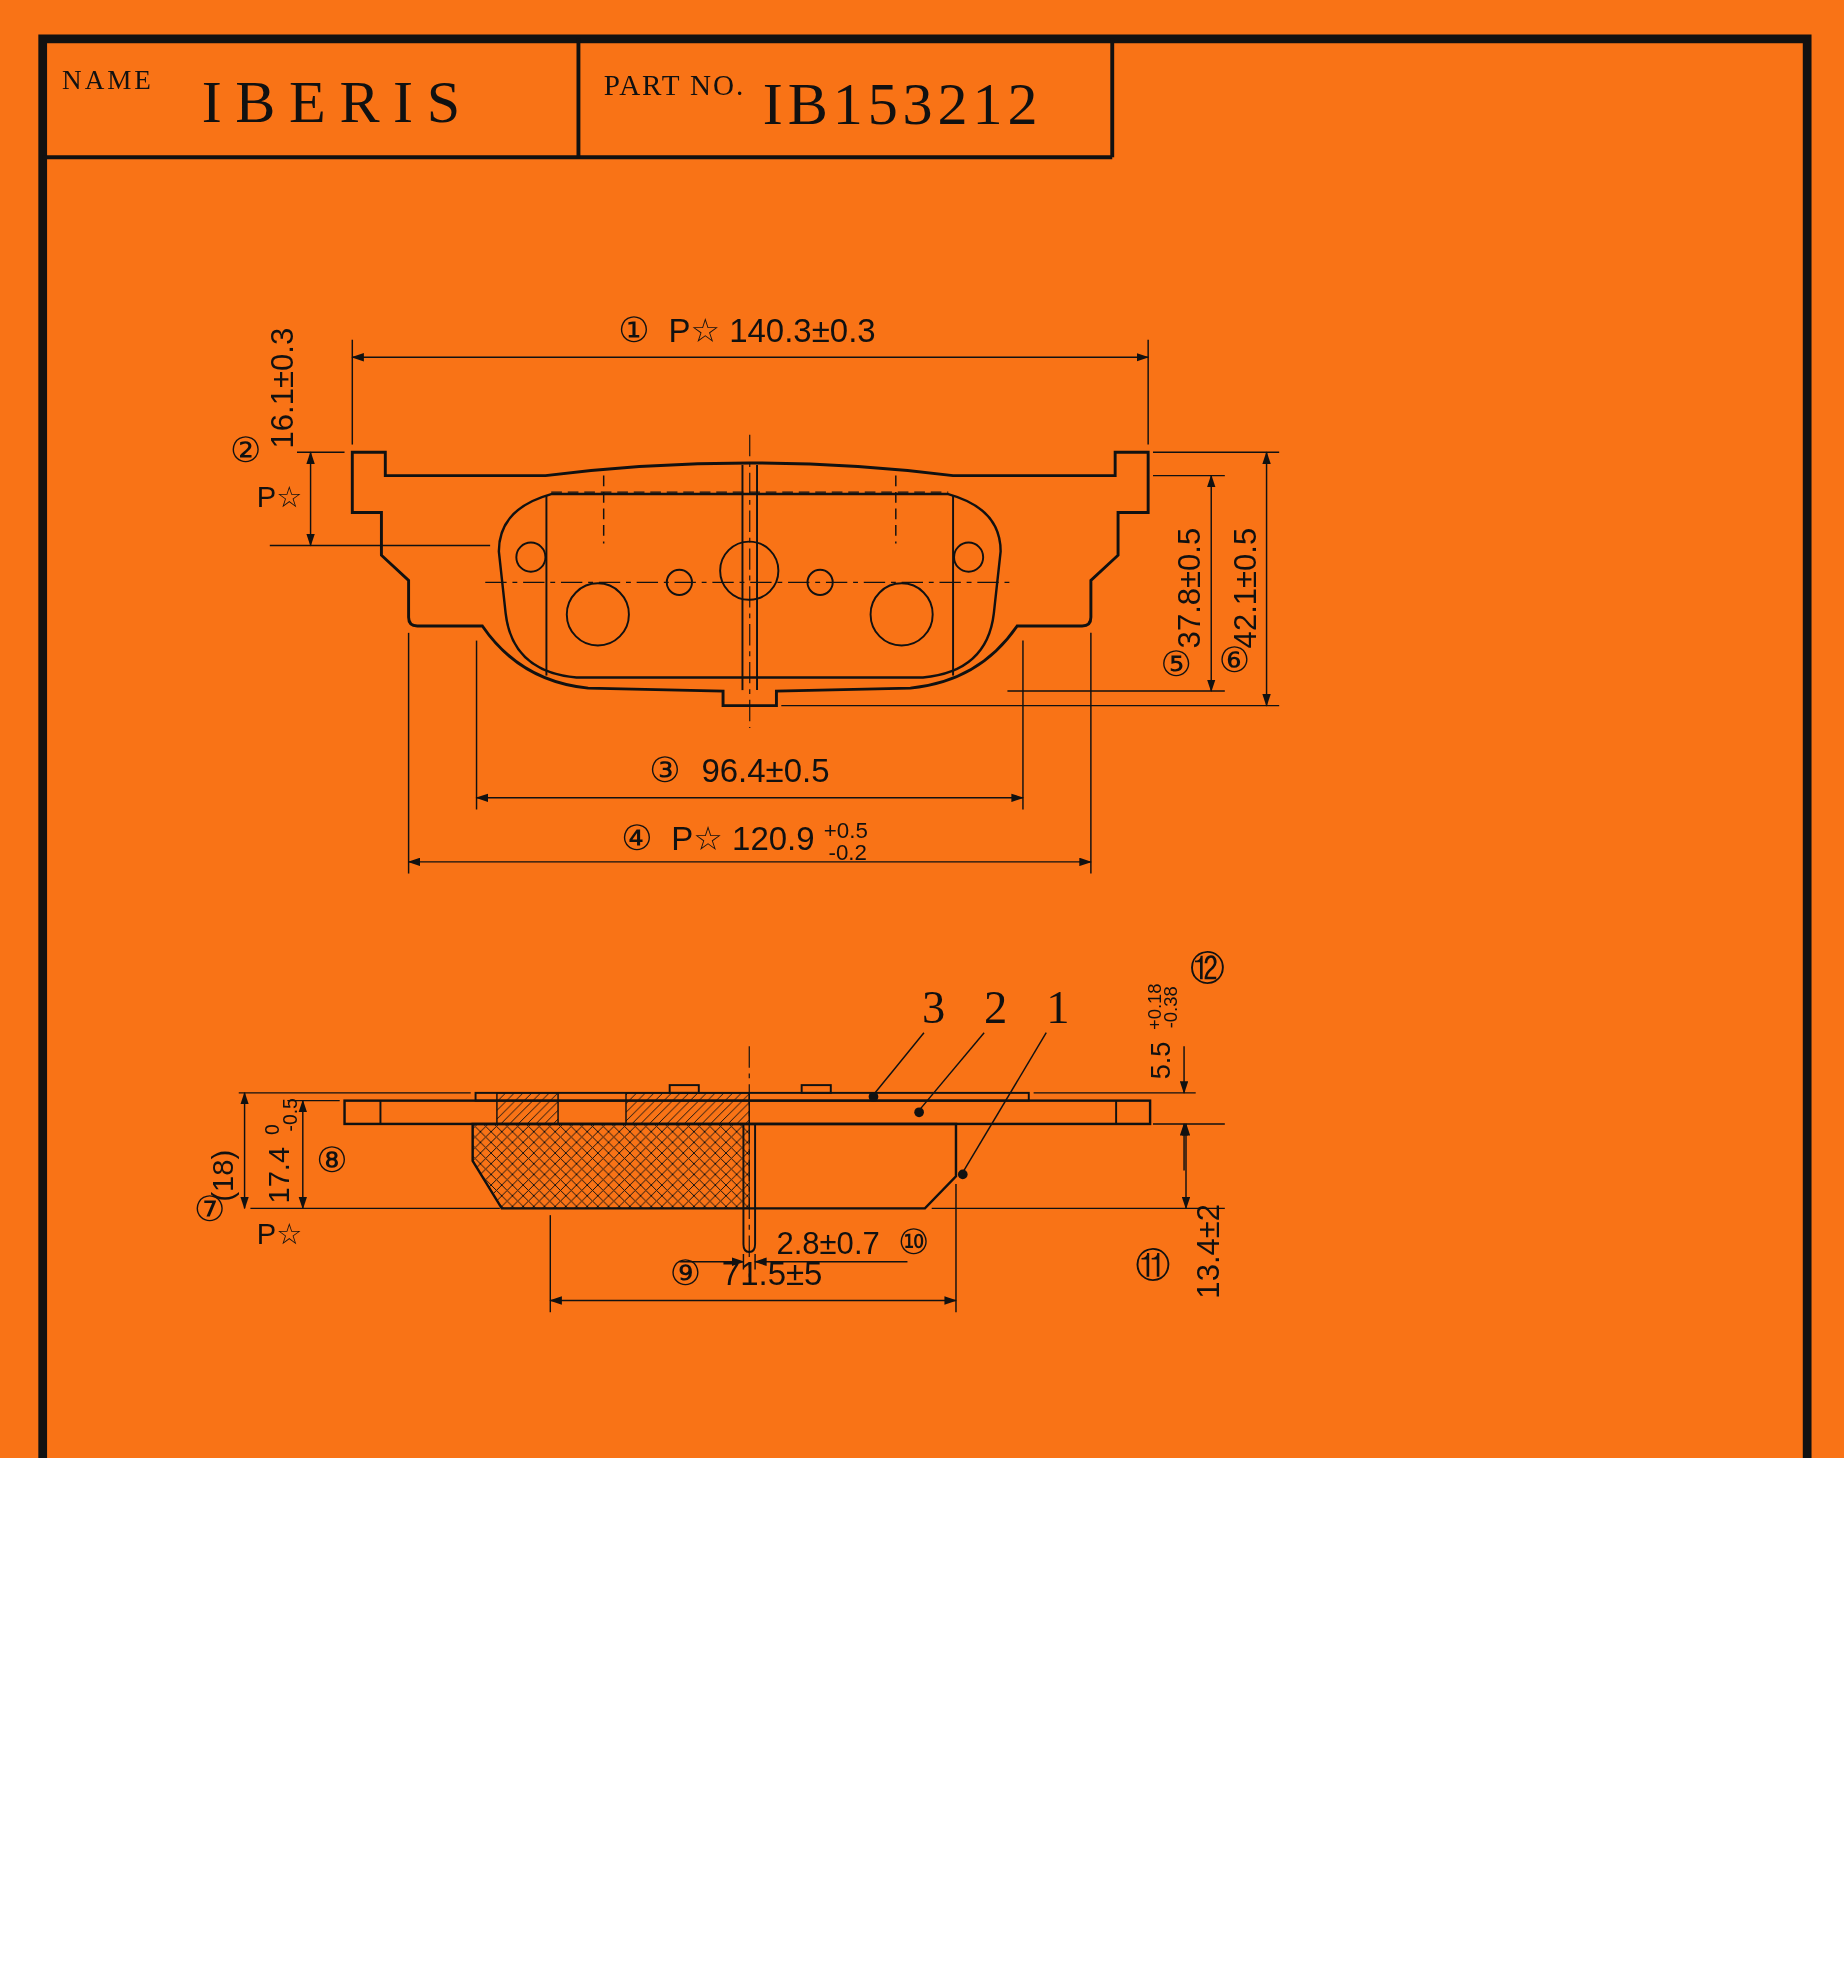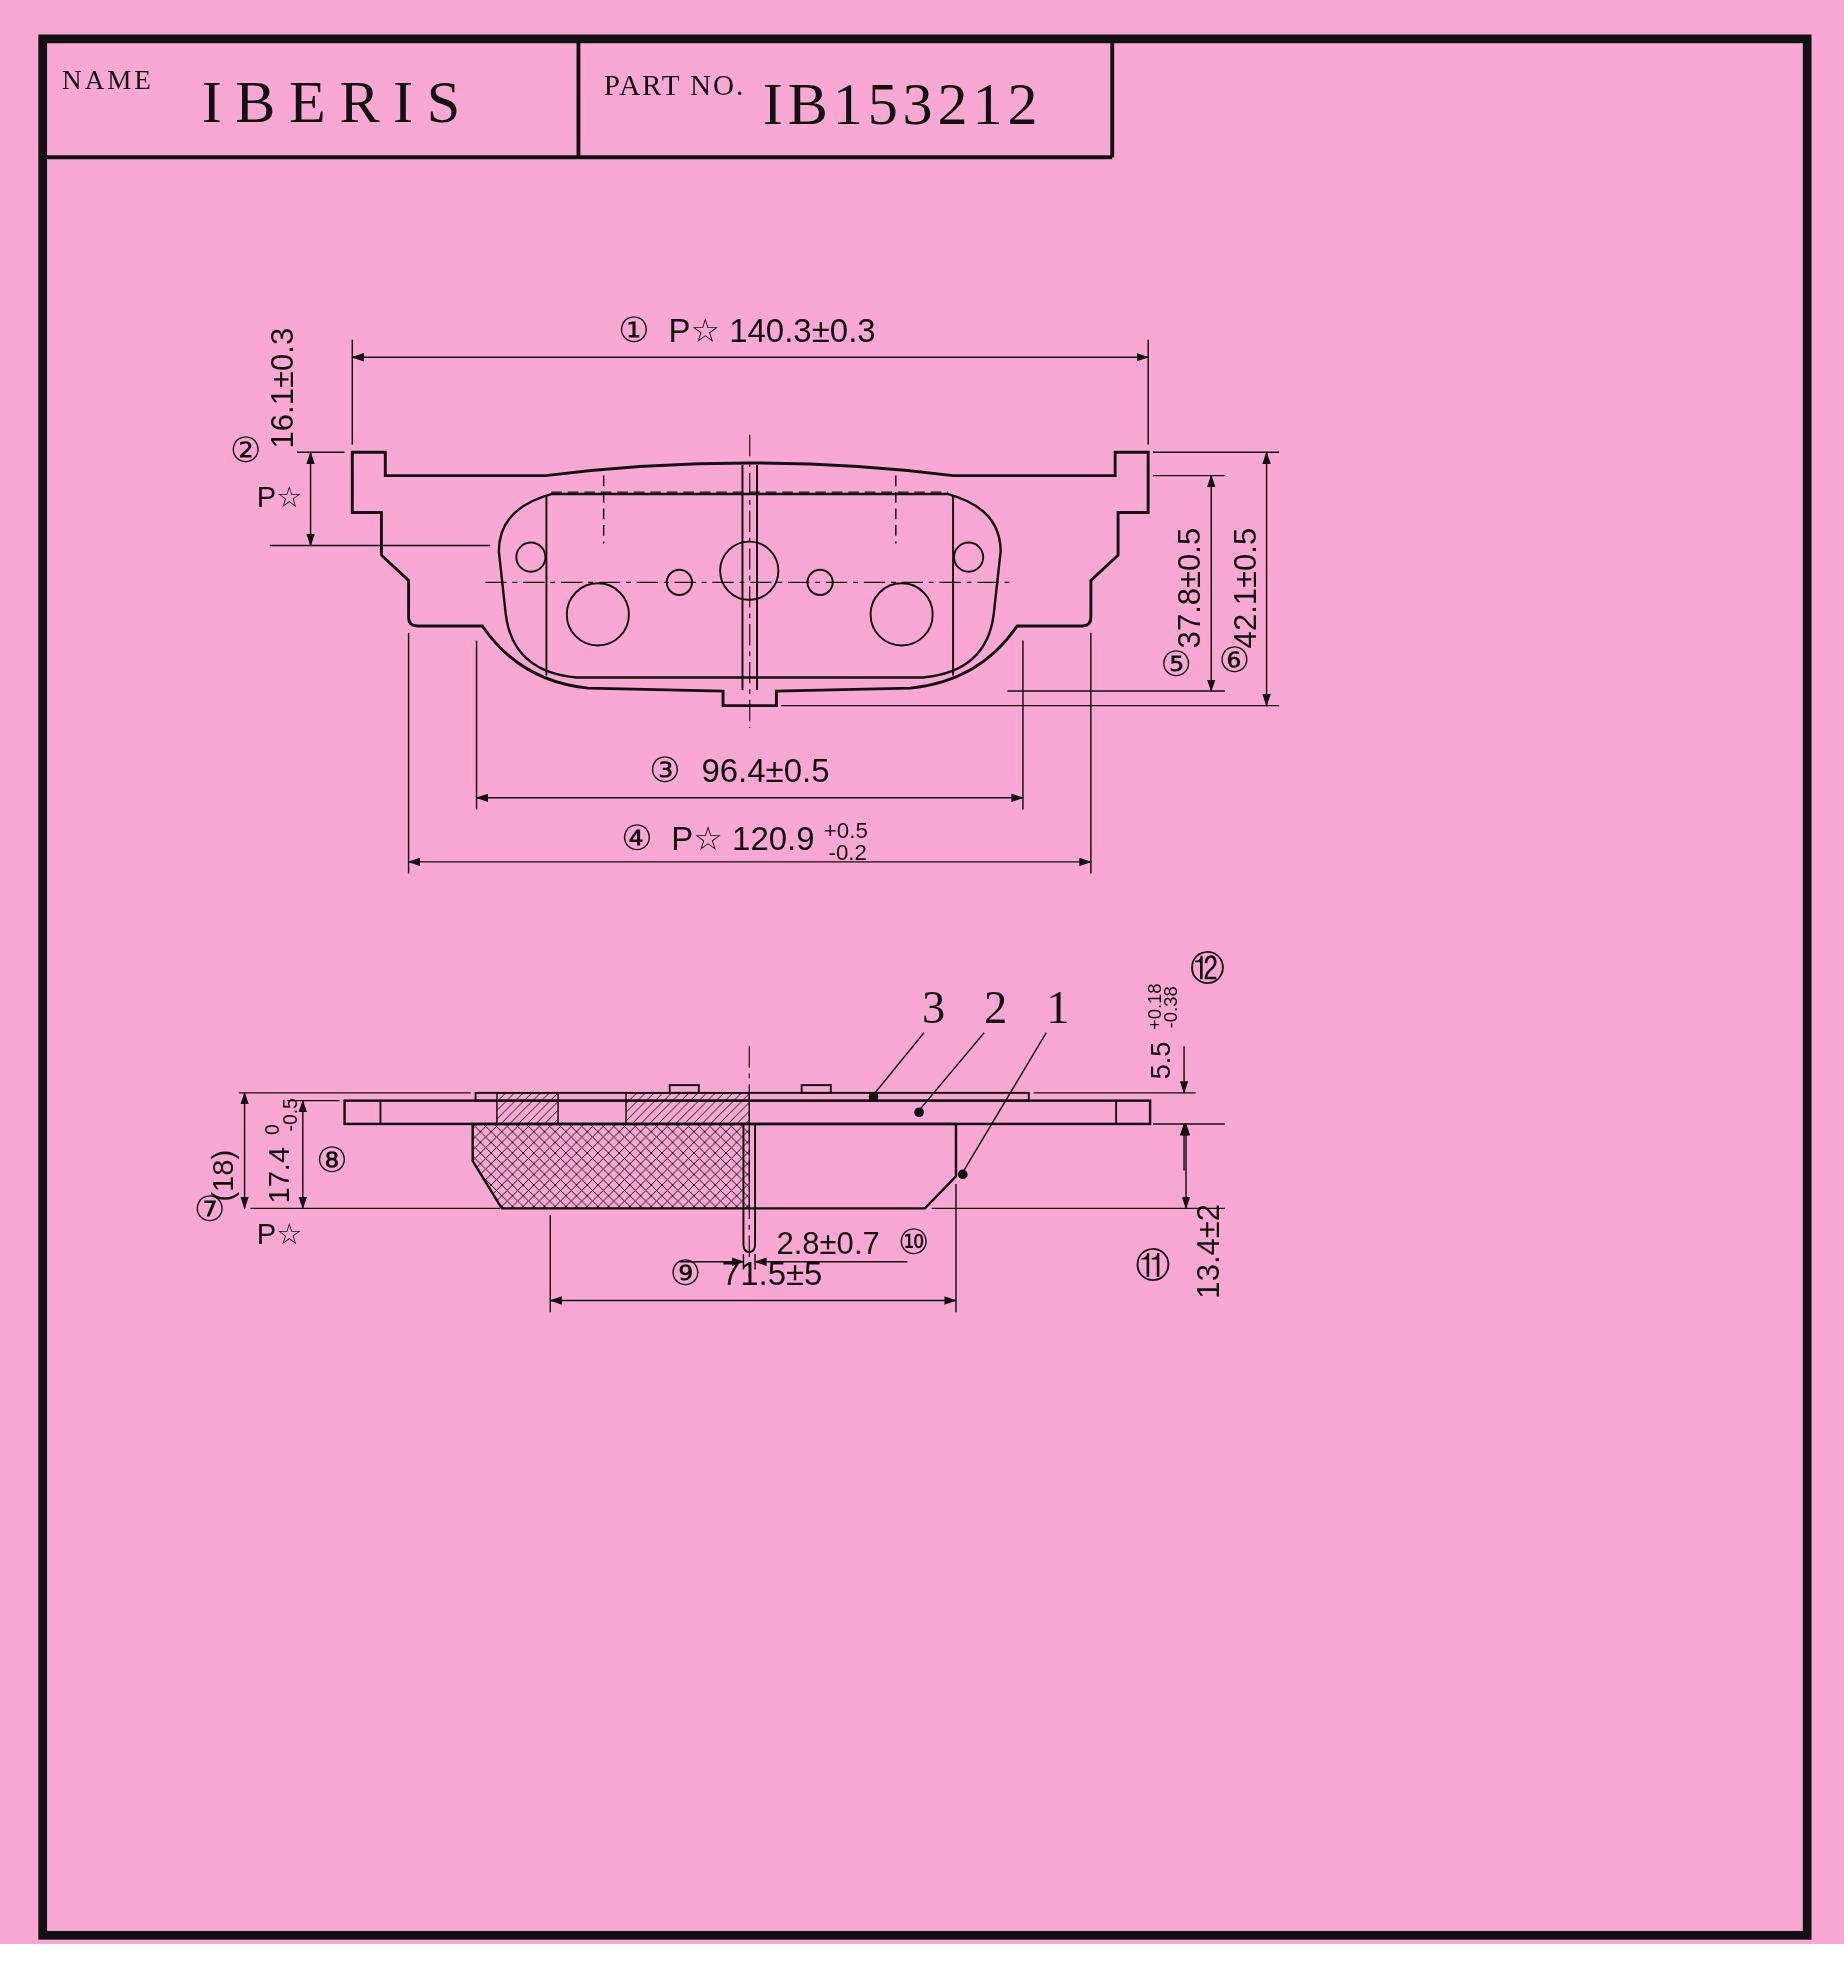--- a/index.html
+++ b/index.html
@@ -1,16 +1,16 @@
 <!DOCTYPE html>
 <html><head>
 <meta charset="utf-8">
 <style>
   html,body{margin:0;padding:0;background:#ffffff;}
-  .page{position:relative;width:1845px;height:1944px;background:#f9a8d4;overflow:hidden;}
+  .page{position:relative;width:1845px;height:1458px;background:#f97316;overflow:hidden;}
   svg{position:absolute;left:0;top:0;}
   .t-serif{font-family:"Liberation Serif","DejaVu Serif",serif;fill:#111;}
   .t-dim{font-family:"Liberation Sans","DejaVu Sans",sans-serif;fill:#111;}
   .t-badge{font-family:"DejaVu Sans","Liberation Sans",sans-serif;fill:#111;}
   .ln{stroke:#111;fill:none;}
 </style>
 </head>
 <body>
 
 <div class="page">

